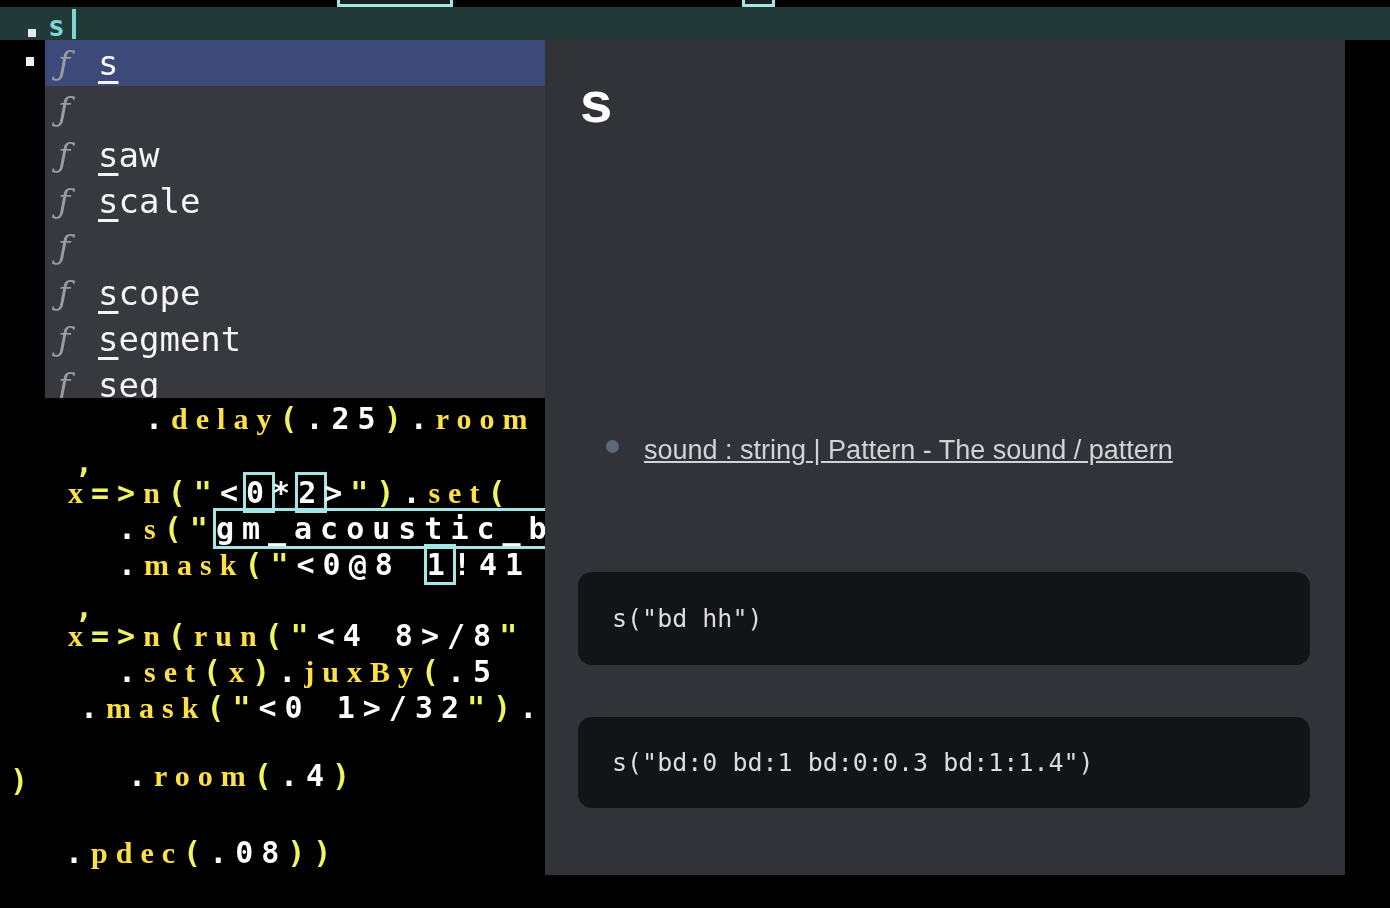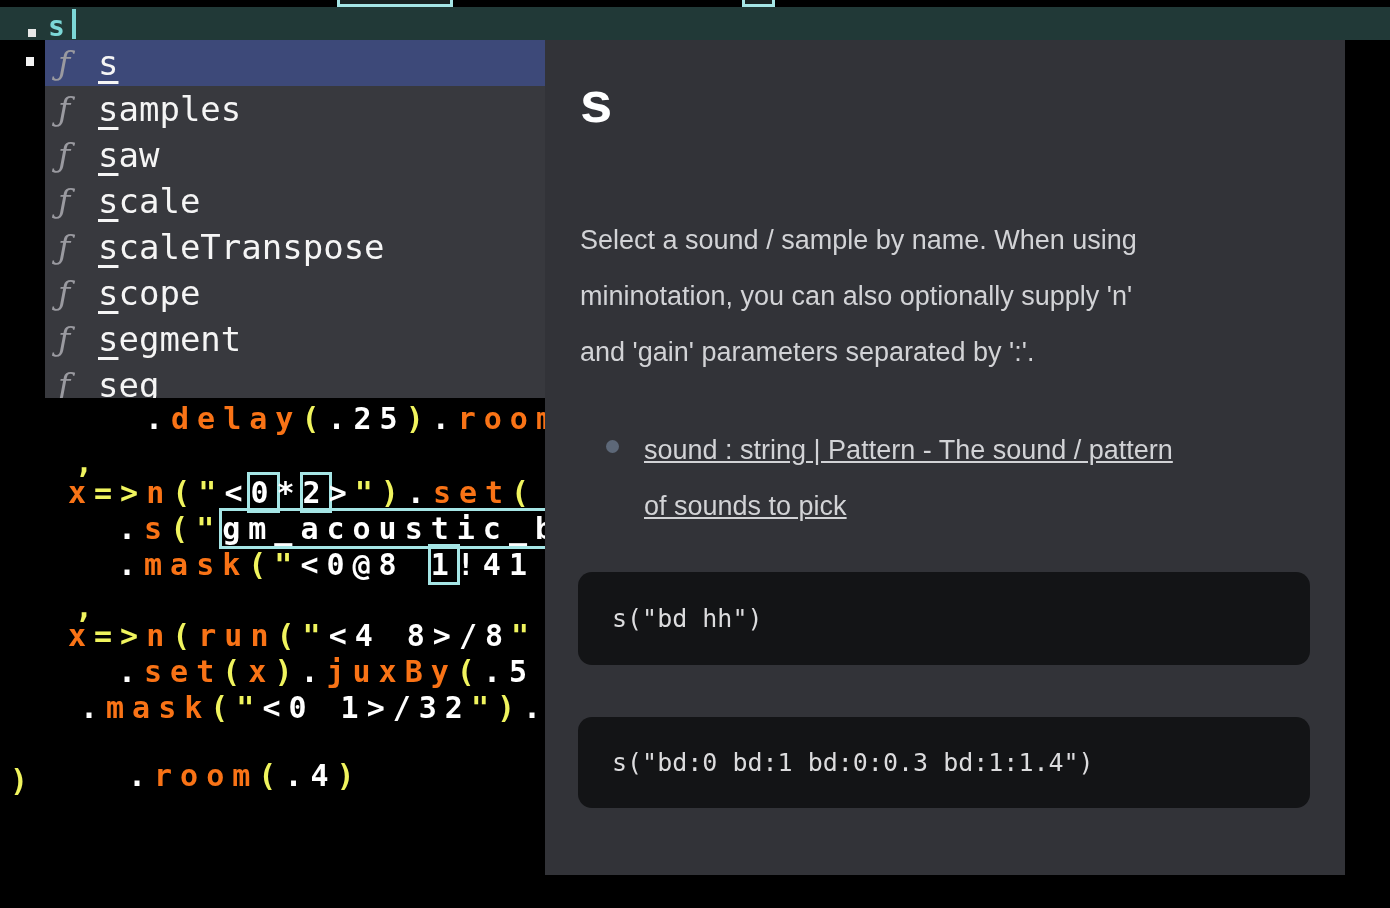--- a/index.html
+++ b/index.html
@@ -13,21 +13,21 @@
   #active-line-bar { position:absolute; left:0; top:7px; width:1390px; height:33px; background:#213937; z-index:5; }
   #typed-dot { position:absolute; left:28px; top:22px; width:8px; height:8px; background:#e8e8e8; }
   #typed-text { position:absolute; left:48px; top:3px; font-family:"DejaVu Sans Mono", monospace;
                 font-weight:bold; font-size:28px; color:#7cd7d7; letter-spacing:4px; }
   #caret { position:absolute; left:72px; top:2px; width:4px; height:30px; background:#7cd7d7; }
 
   
   #editor { position:absolute; left:0; top:0; width:1390px; height:908px; z-index:1; }
   .code-line { position:absolute; white-space:pre; font-family:"DejaVu Sans Mono", monospace;
                font-weight:bold; font-size:30px; line-height:32px; letter-spacing:8px; }
-  .cw { color:#ffffff; } .cc { color:#f97316; } .cy { color:#f0f45e; }
+  .cw { color:#ffffff; } .cc { color:#fde047;font-family:Liberation Serif, serif; } .cy { color:#f0f45e; }
   .hlbox { border:3px solid #a5e5e5; margin:-3px; }
   #stray-dot { position:absolute; left:26px; top:57px; width:8px; height:9px; background:#f2f2f2; z-index:2; }
 
   
   #dropdown { position:absolute; left:45px; top:40px; width:500px; height:358px; background:#38393e;
               overflow:hidden; z-index:4; }
   .ac-row { position:relative; width:100%; height:46px; display:flex; align-items:center; cursor:pointer; }
   .ac-row.selected { background:#3d4979; }
   .ac-fn-icon { display:inline-block; width:38px; margin-left:13px; color:#9a9aa0;
                 font-family:"DejaVu Serif", serif; font-style:italic; font-size:33px; }
@@ -63,20 +63,21 @@
       <div class="code-line" style="left: 75px; top: 447px;"><span class="cy">,</span></div>
       <div class="code-line" style="left: 68px; top: 477px;"><span class="cc">x</span><span class="cy">=&gt;</span><span class="cc">n</span><span class="cy">("</span><span class="cw">&lt;</span><span class="cw hlbox">0</span><span class="cw">*</span><span class="cw hlbox">2</span><span class="cw">&gt;</span><span class="cy">")</span><span class="cw">.</span><span class="cc">set</span><span class="cy">(</span></div>
       <div class="code-line" style="left: 118px; top: 513px;"><span class="cw">.</span><span class="cc">s</span><span class="cy">("</span><span class="cw hlbox">gm_acoustic_bd</span></div>
       <div class="code-line" style="left: 118px; top: 549px;"><span class="cw">.</span><span class="cc">mask</span><span class="cy">("</span><span class="cw">&lt;0@8 </span><span class="cw hlbox">1</span><span class="cw">!41</span></div>
       <div class="code-line" style="left: 75px; top: 592px;"><span class="cy">,</span></div>
       <div class="code-line" style="left: 68px; top: 620px;"><span class="cc">x</span><span class="cy">=&gt;</span><span class="cc">n</span><span class="cy">(</span><span class="cc">run</span><span class="cy">("</span><span class="cw">&lt;4 8&gt;/8</span><span class="cy">"</span></div>
       <div class="code-line" style="left: 118px; top: 656px;"><span class="cw">.</span><span class="cc">set</span><span class="cy">(</span><span class="cc">x</span><span class="cy">)</span><span class="cw">.</span><span class="cc">juxBy</span><span class="cy">(</span><span class="cw">.5</span></div>
       <div class="code-line" style="left: 80px; top: 692px;"><span class="cw">.</span><span class="cc">mask</span><span class="cy">("</span><span class="cw">&lt;0 1&gt;/32</span><span class="cy">")</span><span class="cw">.</span></div>
       <div class="code-line" style="left: 128px; top: 760px;"><span class="cw">.</span><span class="cc">room</span><span class="cy">(</span><span class="cw">.4</span><span class="cy">)</span></div>
       <div class="code-line" style="left: 10px; top: 765px;"><span class="cy">)</span></div>
+      <div class="code-line" style="left: 65px; top: 837px;"><span class="cw">.</span><span class="cc">pdec</span><span class="cy">(</span><span class="cw">.08</span><span class="cy">))</span></div>
     </div>
   <div id="stray-dot"></div>
 
   <div id="top-strip">
       <div class="partial-box" style="left: 337px; width: 116px;"></div>
       <div class="partial-box" style="left: 742px; width: 33px;"></div>
     </div>
 
   <div id="active-line-bar">
     <div id="typed-dot"></div>
@@ -84,60 +85,52 @@
     <div id="caret"></div>
   </div>
 
   <div id="dropdown">
       <div class="ac-row selected">
         <span class="ac-fn-icon">ƒ</span>
         <span class="ac-label"><u>s</u></span>
       </div>
       <div class="ac-row">
         <span class="ac-fn-icon">ƒ</span>
-        <span class="ac-label"><u>s</u>amples</span>
       </div>
       <div class="ac-row">
         <span class="ac-fn-icon">ƒ</span>
         <span class="ac-label"><u>s</u>aw</span>
       </div>
       <div class="ac-row">
         <span class="ac-fn-icon">ƒ</span>
         <span class="ac-label"><u>s</u>cale</span>
       </div>
       <div class="ac-row">
         <span class="ac-fn-icon">ƒ</span>
-        <span class="ac-label"><u>s</u>caleTranspose</span>
       </div>
       <div class="ac-row">
         <span class="ac-fn-icon">ƒ</span>
         <span class="ac-label"><u>s</u>cope</span>
       </div>
       <div class="ac-row">
         <span class="ac-fn-icon">ƒ</span>
         <span class="ac-label"><u>s</u>egment</span>
       </div>
       <div class="ac-row">
         <span class="ac-fn-icon">ƒ</span>
         <span class="ac-label"><u>s</u>eg</span>
       </div>
     </div>
 
   <div id="doc-panel">
     <div id="doc-title">s</div>
-    <div id="doc-desc">
-        <div class="desc-line">Select a sound / sample by name. When using</div>
-        <div class="desc-line">mininotation, you can also optionally supply 'n'</div>
-        <div class="desc-line">and 'gain' parameters separated by ':'.</div>
-      </div>
     <div id="doc-param">
       <div id="param-dot"></div>
       <div id="param-lines">
           <div class="param-line">sound : string | Pattern - The sound / pattern</div>
-          <div class="param-line">of sounds to pick</div>
         </div>
     </div>
     <div class="code-box" id="code-box-1">
       <code>s("bd hh")</code>
     </div>
     <div class="code-box" id="code-box-2">
       <code>s("bd:0 bd:1 bd:0:0.3 bd:1:1.4")</code>
     </div>
   </div>
 

